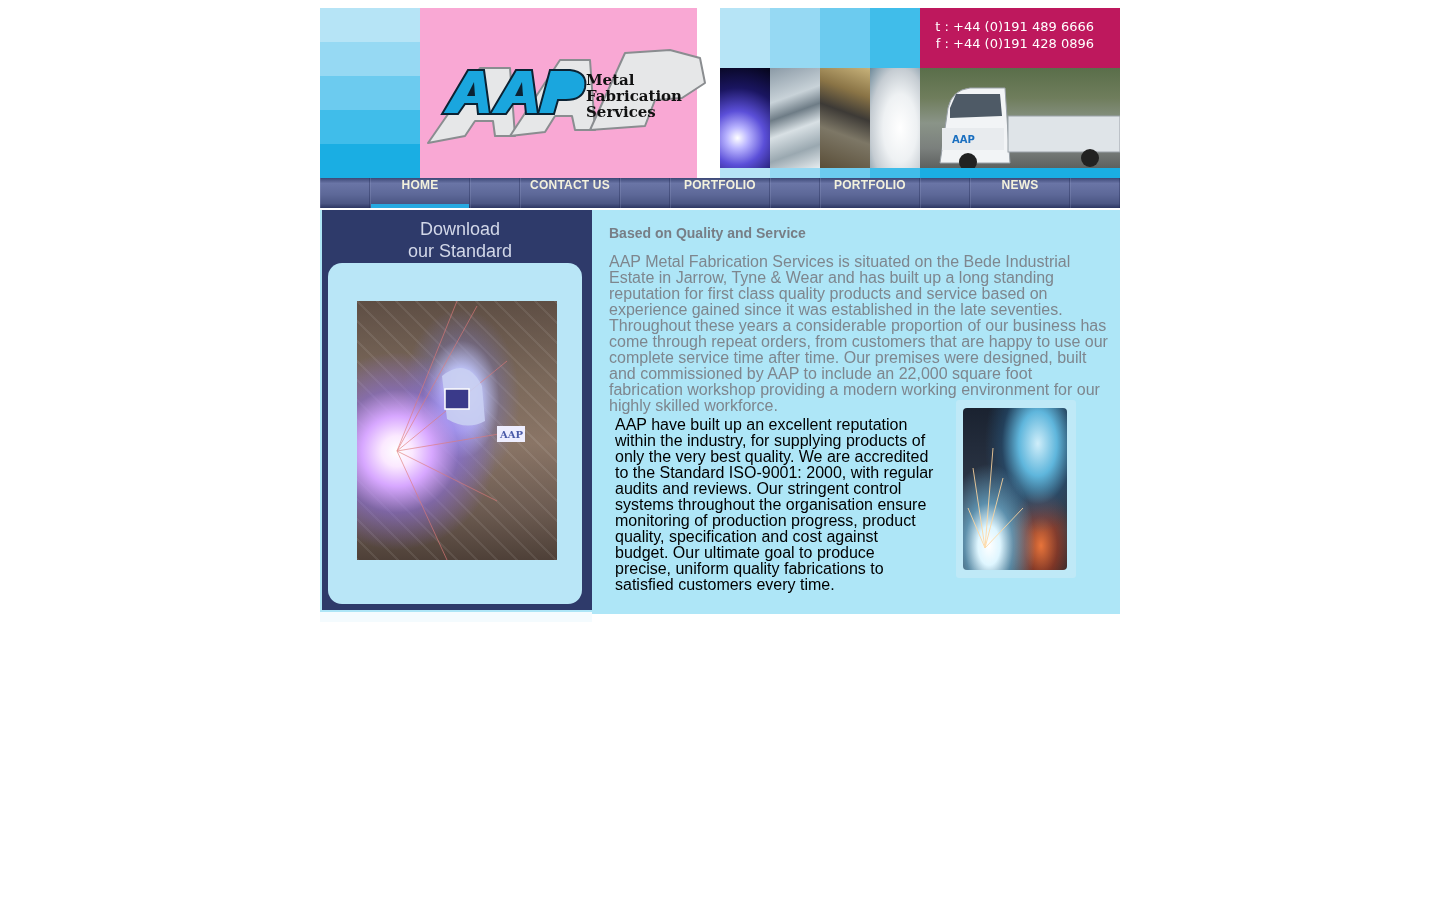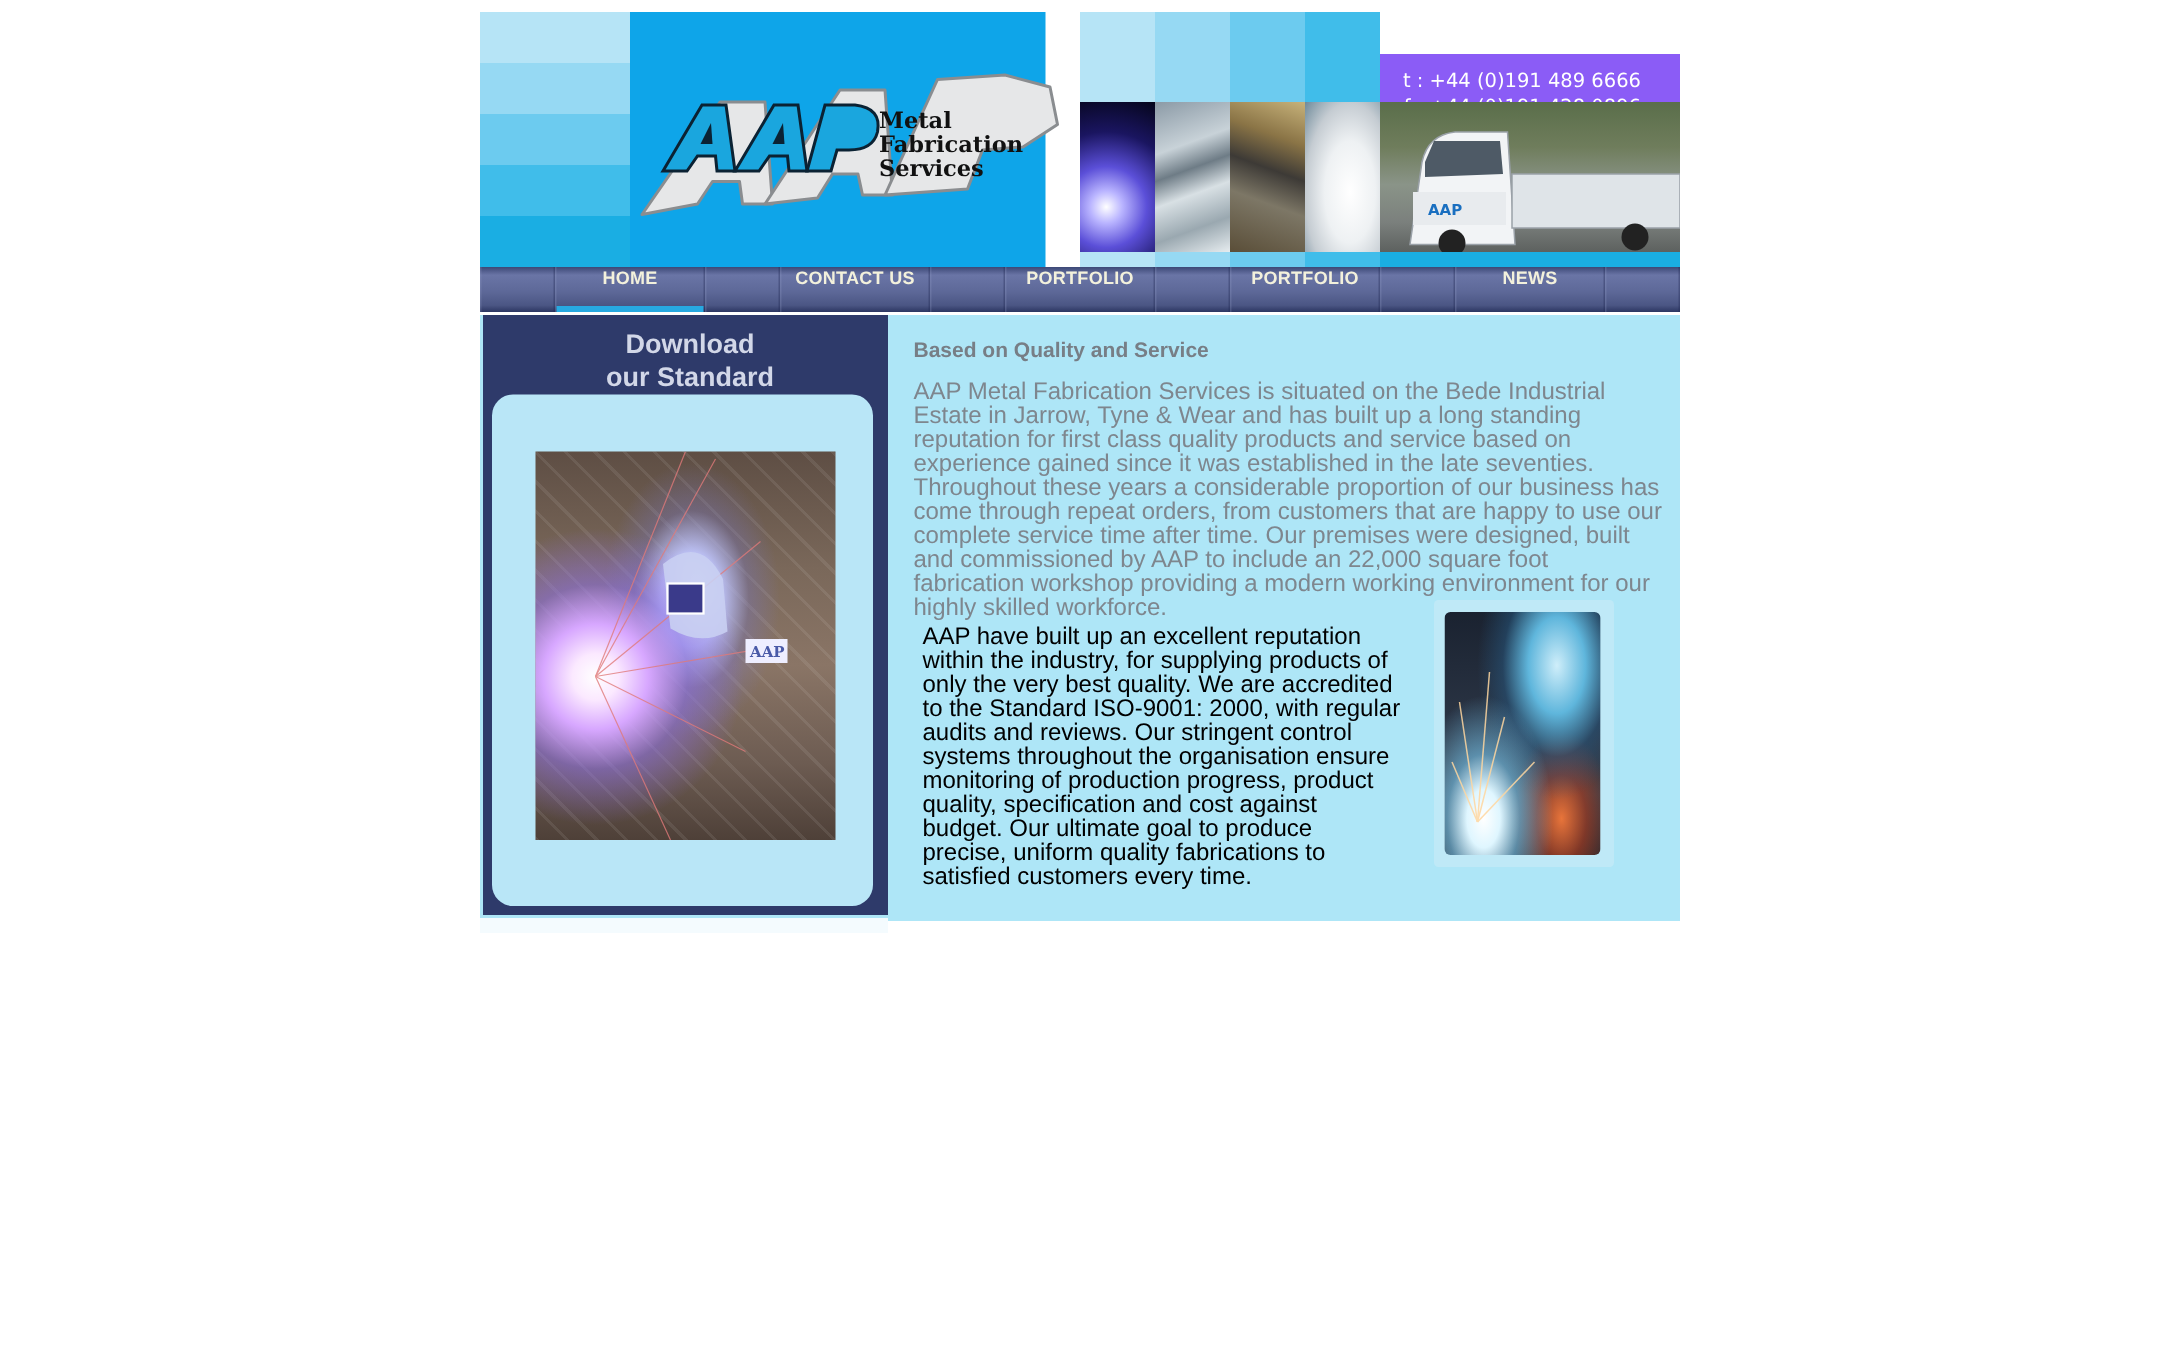--- a/index.html
+++ b/index.html
@@ -5,48 +5,48 @@
     * { box-sizing: border-box; margin: 0; padding: 0; }
     html, body { width: 1440px; height: 900px; background: #ffffff; overflow: hidden; }
     body { font-family: "Liberation Sans", sans-serif; }
 
     .page { position: absolute; left: 320px; top: 8px; width: 800px; }
 
     
     .header { position: relative; width: 800px; height: 170px; background: #fff; }
     .stripes-left { position: absolute; left: 0; top: 0; width: 100px; height: 170px; }
     .stripes-left div { height: 34px; }
-    .logo-area { position: absolute; left: 100px; top: 0; width: 277px; height: 170px; background: #0ea5e9; }
+    .logo-area { position: absolute; left: 100px; top: 0; width: 277px; height: 170px; background: #f9a8d4; }
     .logo-area svg { position: absolute; left: 0; top: 0; }
 
     .header-right { position: absolute; left: 400px; top: 0; width: 400px; height: 170px; }
     .hr-top { position: absolute; left: 0; top: 0; width: 400px; height: 60px; display: flex; }
     .hr-top .col { width: 50px; height: 60px; }
-    .hr-top .contact { width: 200px; height: 60px; background: #8b5cf6; position: relative; margin-top: 28px; }
+    .hr-top .contact { width: 200px; height: 60px; background: #be185d; position: relative; }
     .contact .line { position: absolute; right: 26px; color: #fff; font-family: "DejaVu Sans", sans-serif; font-size: 13px; letter-spacing: 0px; white-space: nowrap; }
     .contact .l1 { top: 11px; }
     .contact .l2 { top: 28px; }
     .hr-photos { position: absolute; left: 0; top: 60px; width: 400px; height: 100px; display: flex; }
     .hr-photos .ph { height: 100px; position: relative; overflow: hidden; }
     .hr-bottom { position: absolute; left: 0; top: 160px; width: 400px; height: 10px; display: flex; }
     .hr-bottom div { height: 10px; }
 
     
     .nav { position: relative; width: 800px; height: 30px; display: flex;
            background: linear-gradient(#3c4876 0%, #6a75a6 18%, #5d6898 55%, #4b5684 85%, #2c3662 100%); }
     .nav .spacer, .nav .item { height: 30px; border-right: 1px solid rgba(30,38,80,0.35); border-left: 1px solid rgba(150,160,200,0.25); }
     .nav .spacer { width: 50px; }
     .nav .item { width: 100px; display: flex; align-items: flex-start; justify-content: center; cursor: pointer; position: relative; }
     .nav .item span { color: #f3f1dc; font-weight: bold; font-size: 12px; letter-spacing: 0.2px; }
     .nav .item.active::after { content: ""; position: absolute; left: 0; right: 0; bottom: 0; height: 4px; background: #27a9e1; }
 
     
     .main { position: relative; width: 800px; height: 404px; background: #aee6f7; margin-top: 2px; }
     .sidebar { position: absolute; left: 2px; top: 0; width: 270px; height: 400px; background: #2e3a6a; }
-    .sidebar .title { position: absolute; left: 0; top: 8px; width: 276px; text-align: center; color: #d2d7e8; font-weight: bold; font-size: 18px; line-height: 22px; }
+    .sidebar .title { position: absolute; left: 0; top: 8px; width: 276px; text-align: center; color: #d2d7e8; font-weight: normal; font-size: 18px; line-height: 22px; }
     .sidebar .panel { position: absolute; left: 6px; top: 53px; width: 254px; height: 341px; background: #b9e6f7; border-radius: 14px; }
     .brochure-img { position: absolute; left: 29px; top: 38px; width: 200px; height: 259px; overflow: hidden; cursor: pointer; }
 
     .content { position: absolute; left: 289px; top: 0; width: 505px; }
     .content h1 { position: absolute; left: 0; top: 15px; width: 495px; font-size: 14px; font-weight: bold; color: #777e86; }
     .content .p1 { position: absolute; left: 0; top: 44px; width: 500px; font-size: 16px; line-height: 16px; color: #7e868e; }
     .content .p2 { position: absolute; left: 6px; top: 207px; width: 320px; font-size: 16px; line-height: 16px; color: #000000; }
     .side-photo { position: absolute; left: 347px; top: 190px; width: 120px; height: 178px; background: #bfe9f7; border-radius: 3px; }
     .side-photo .inner { position: absolute; left: 7px; top: 8px; width: 104px; height: 162px; overflow: hidden; border-radius: 4px; }
     .below-sidebar { position: absolute; left: 320px; top: 612px; width: 272px; height: 10px; background: #f4fbfe; }

